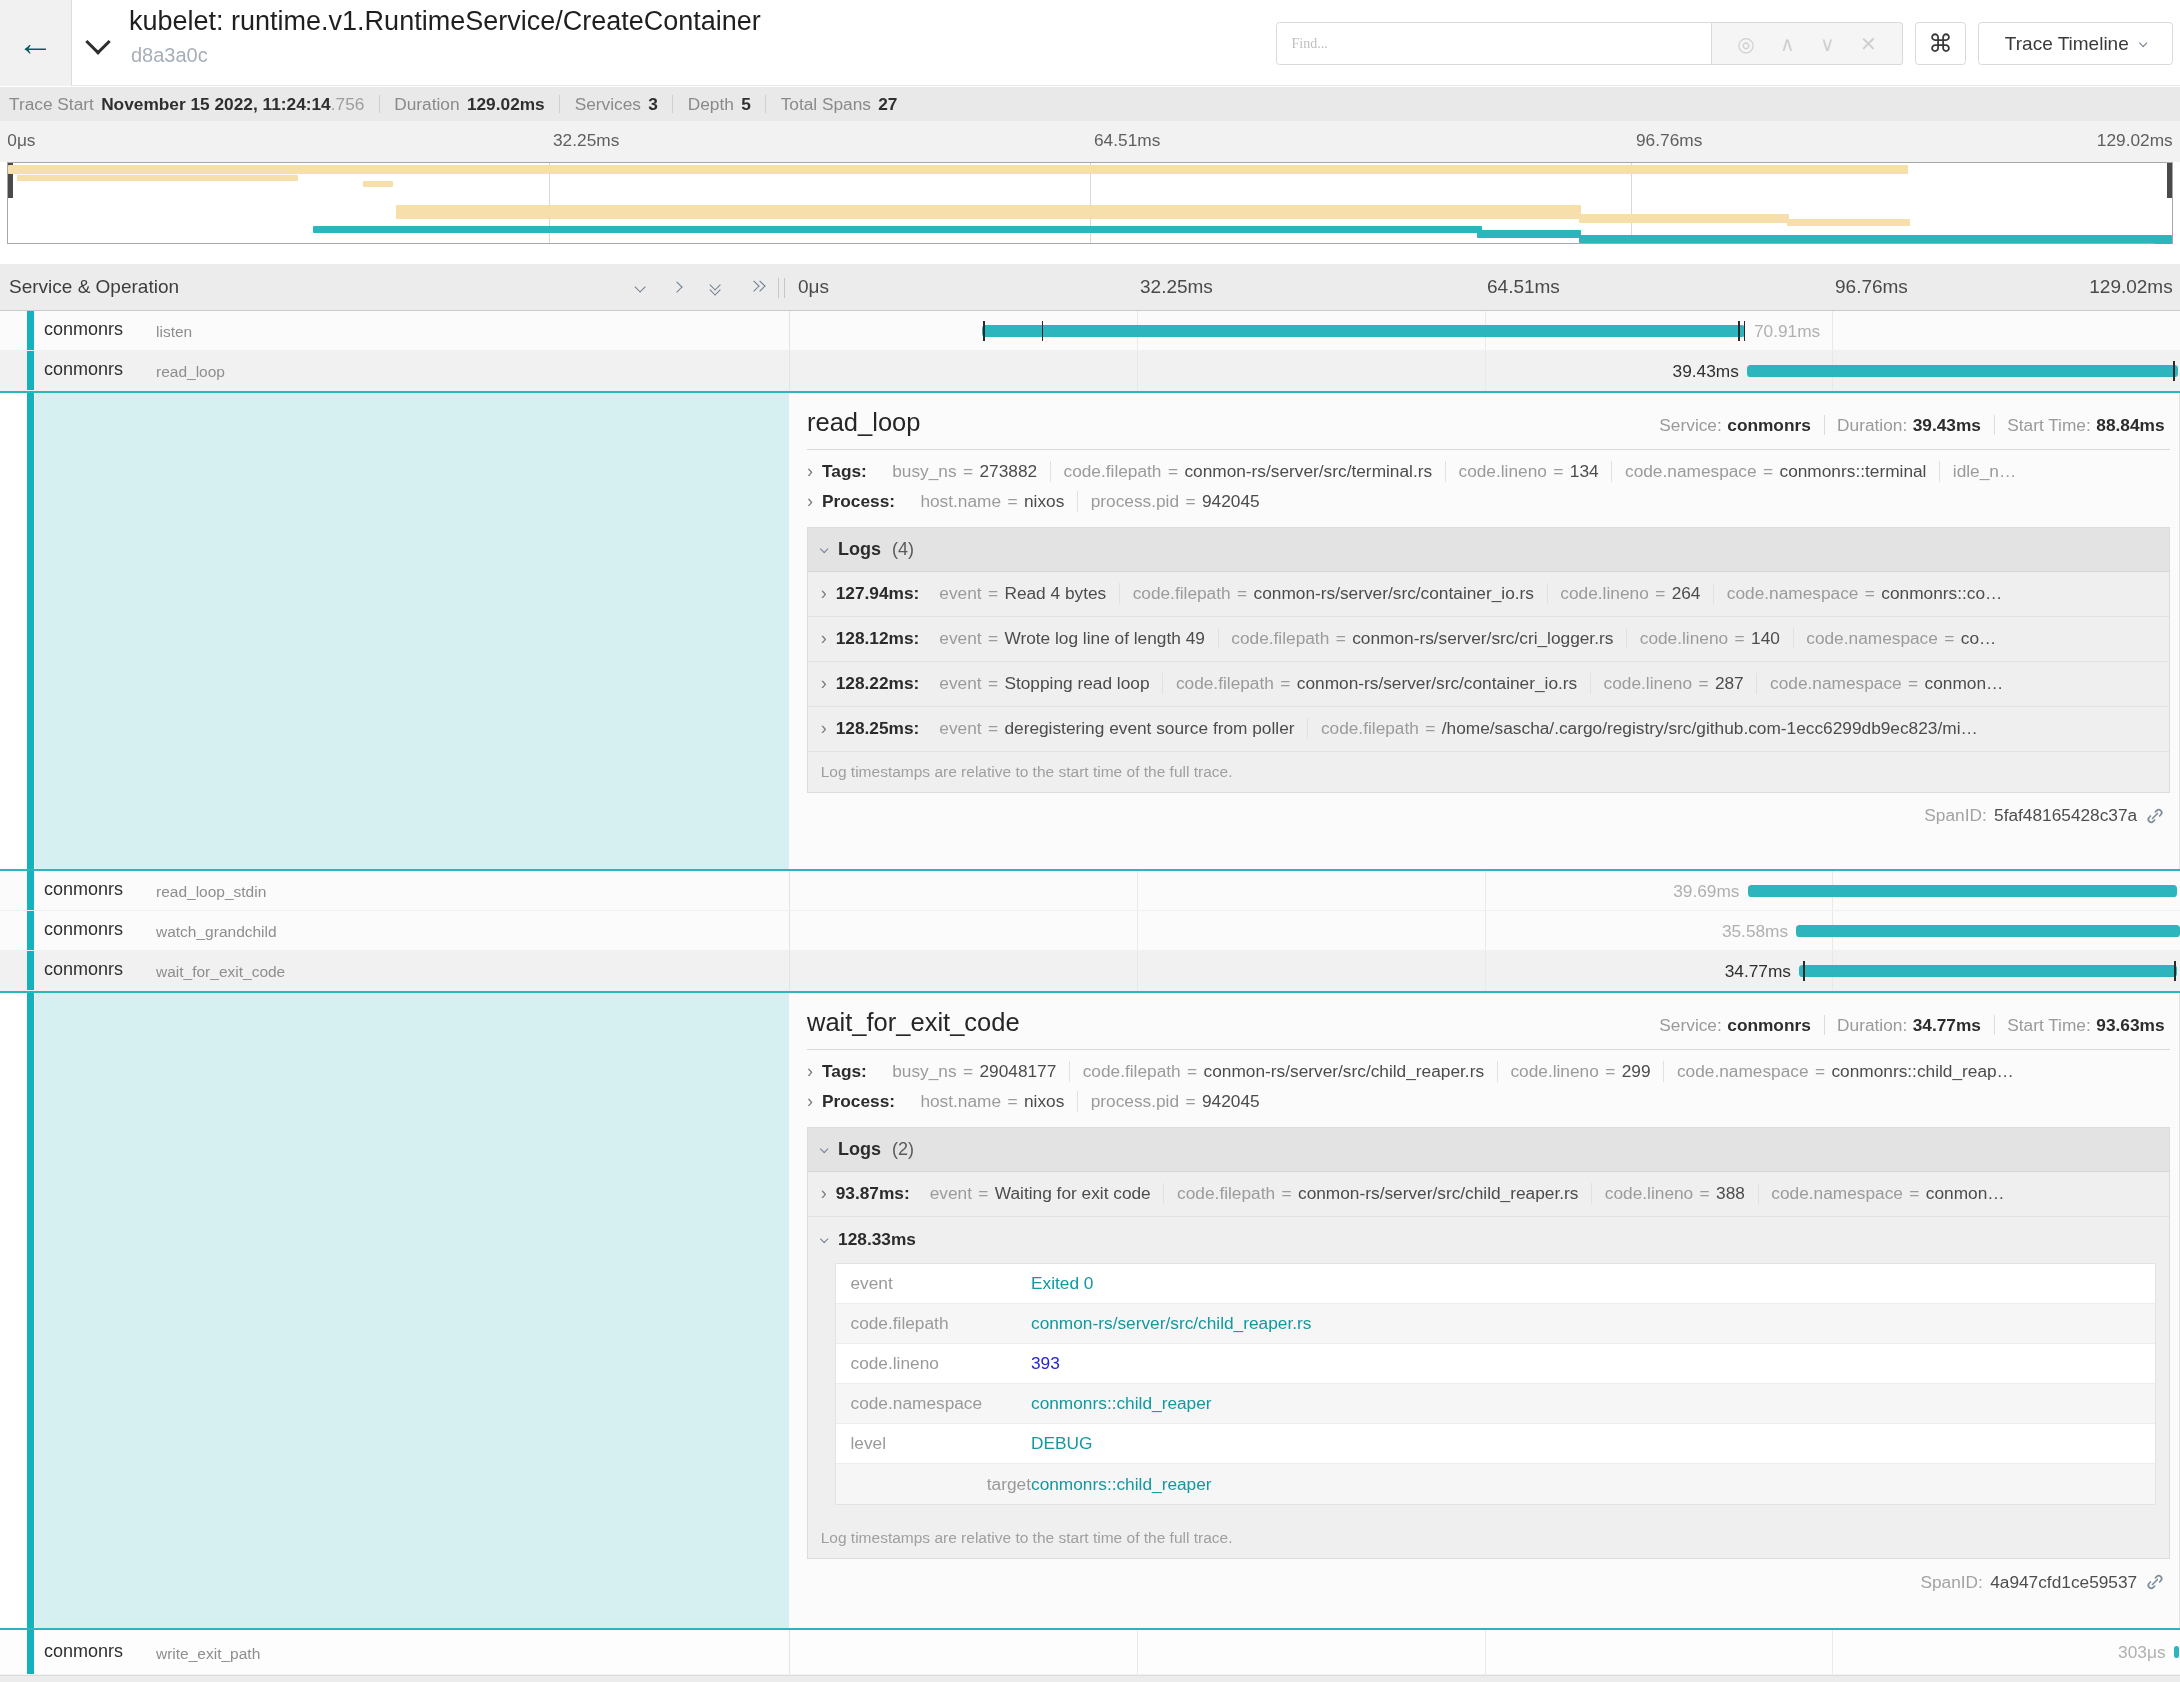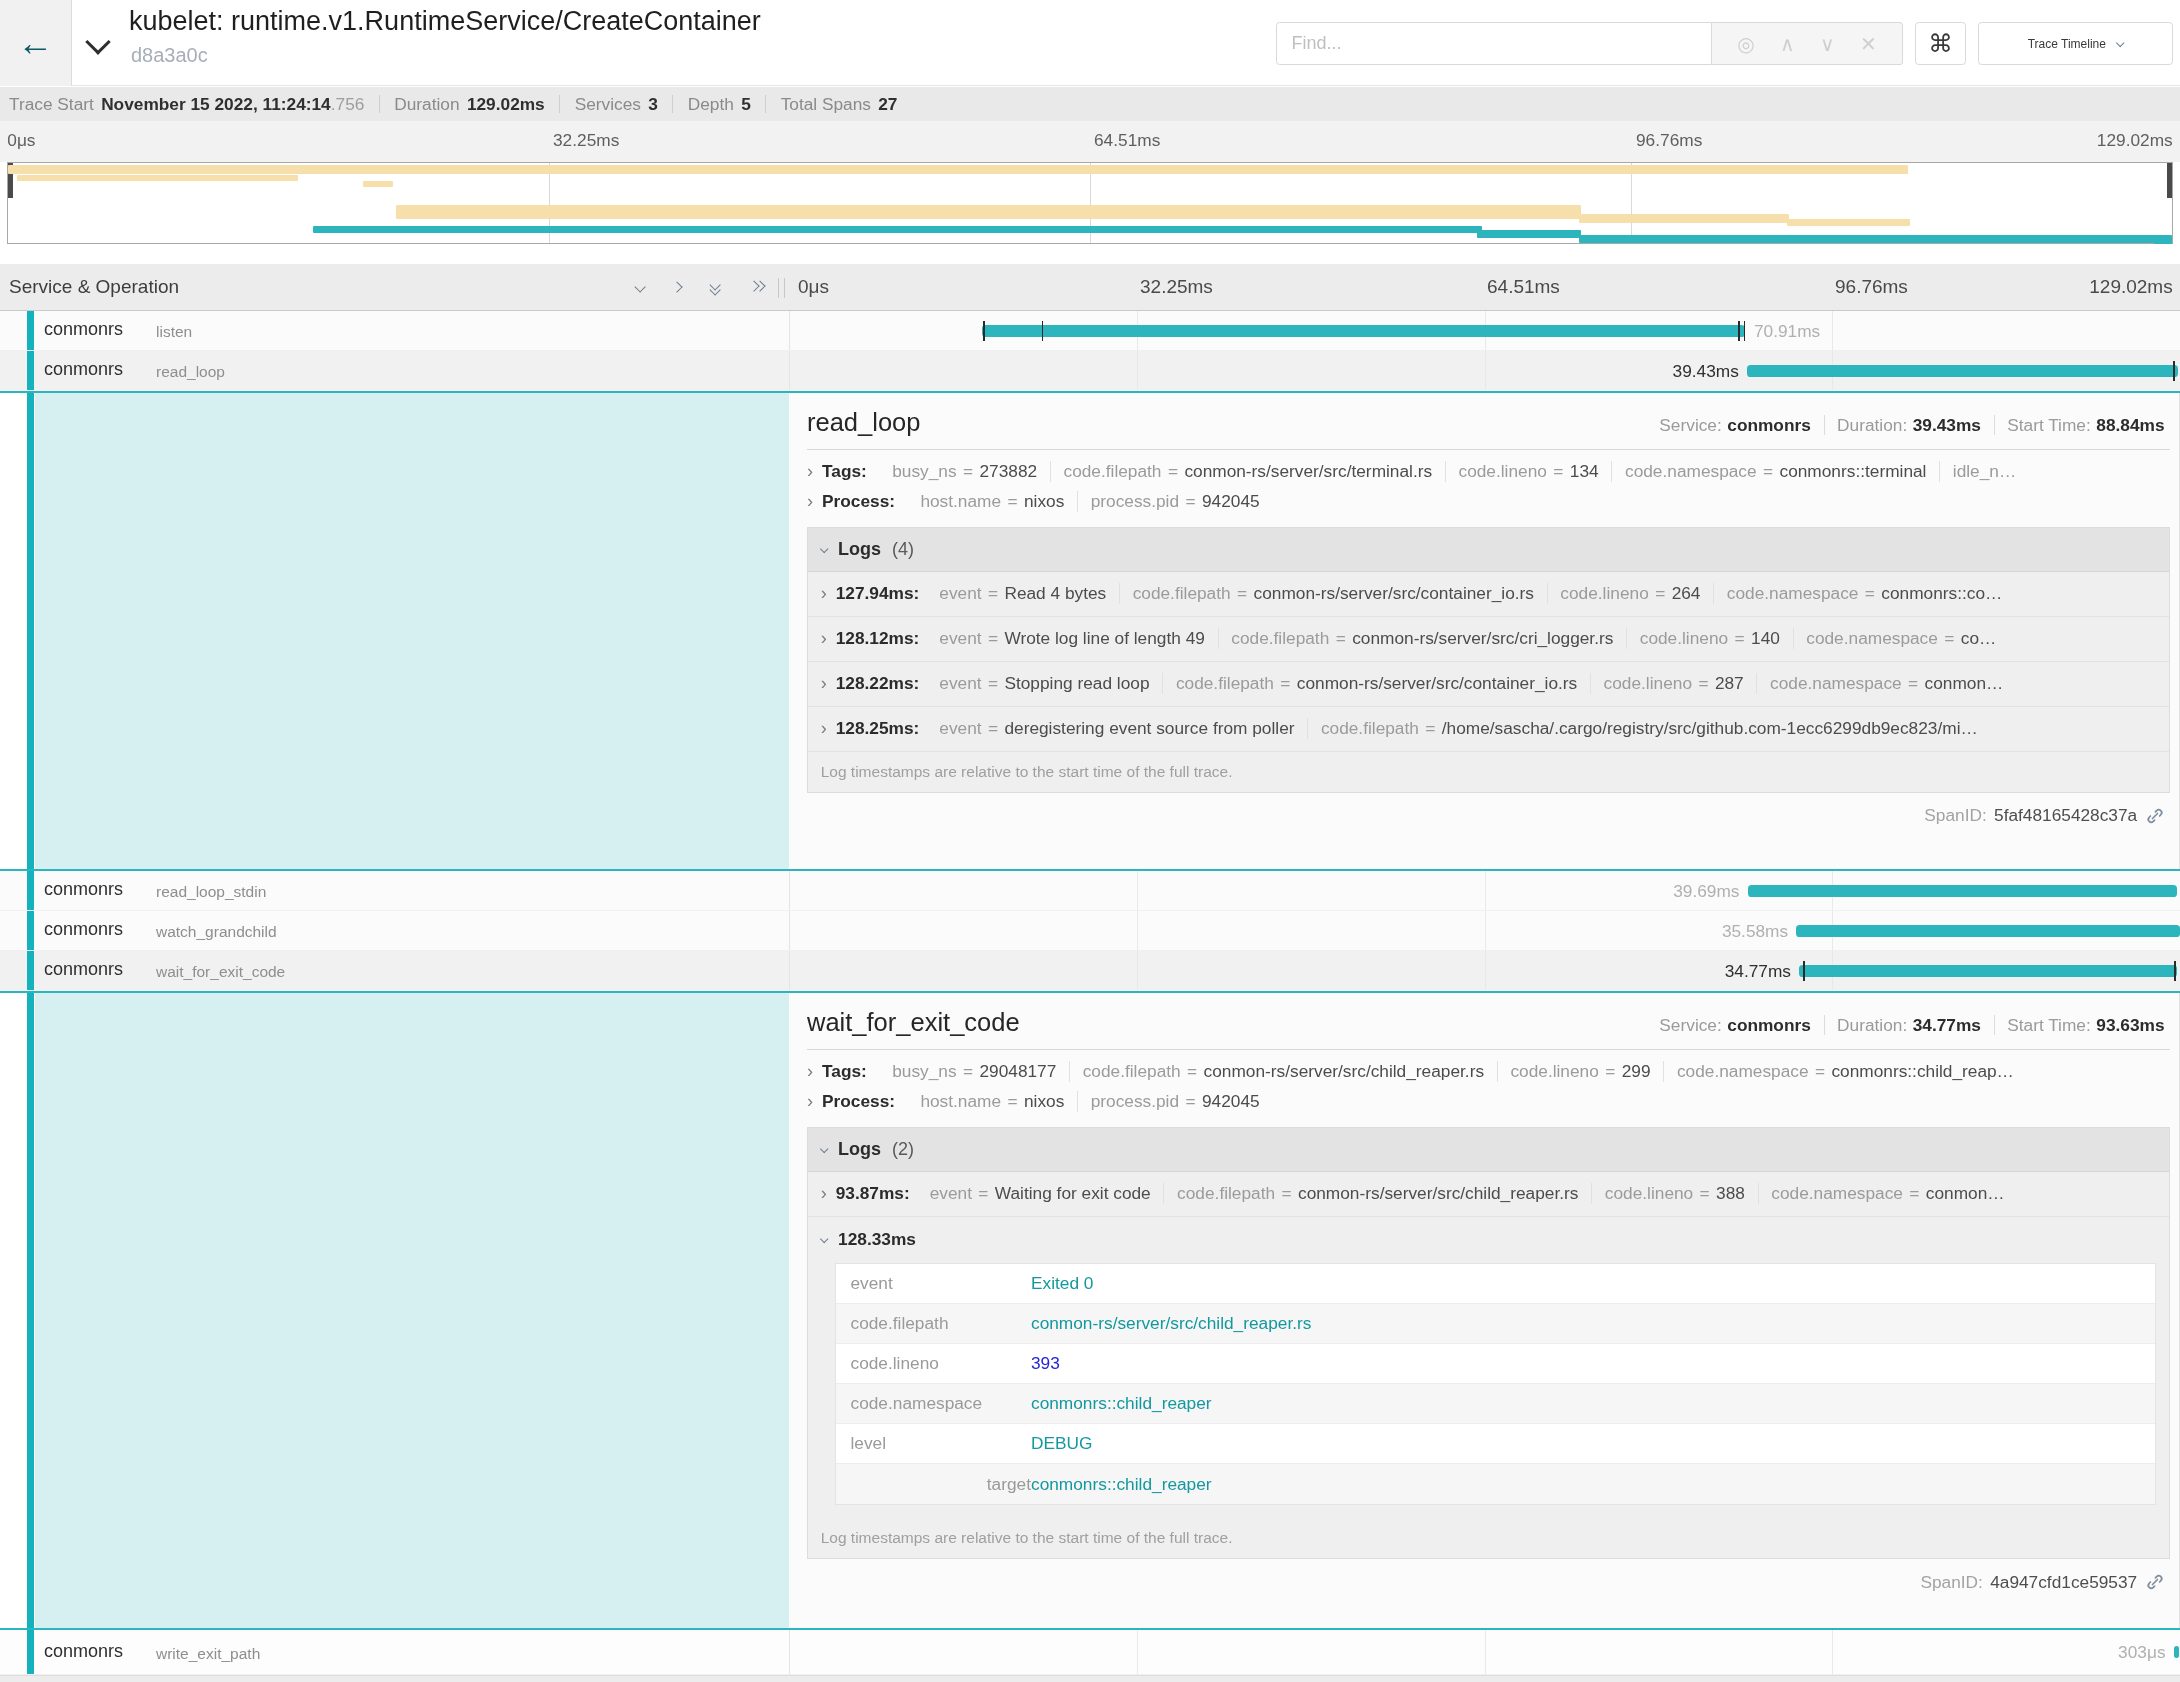--- a/index.html
+++ b/index.html
@@ -9,30 +9,30 @@
 
   
   .header { position:absolute; top:0; left:0; right:0; height:86px; background:#fff; border-bottom:0.9px solid #e6e6e6; }
   .back-btn { position:absolute; left:0; top:0; width:72px; height:86px; background:#f1f1f1; border-right:0.9px solid #ddd;
               display:flex; align-items:center; justify-content:center; color:#0a5a64; font-size:36px; cursor:pointer; }
   .title-chev { position:absolute; left:89px; top:33px; width:18px; height:18px; border:solid #2e2e2e; border-width:0 3.6px 3.6px 0; transform:rotate(45deg); }
   .trace-title { position:absolute; left:129px; top:5.5px; font-size:27px; color:#1f1f1f; font-weight:400; white-space:nowrap; }
   .trace-id { position:absolute; left:131px; top:44px; font-size:20px; color:#a6afb8; }
   .find-wrap { position:absolute; left:1276px; top:22px; height:43px; display:flex; }
   .find-input { width:436px; height:43px; border:0.9px solid #d9d9d9; border-radius:3.6px 0 0 3.6px; padding:0 14.5px;
-                font-size:18px; color:#555; background:#fff; outline:none; font-family:Liberation Sans, sans-serif; }
+                font-size:14px; color:#555; background:#fff; outline:none; font-family:Liberation Serif, serif; }
   .find-input::placeholder { color:#bfbfbf; }
   .find-tools { width:191px; background:#f5f5f5; border:0.9px solid #d9d9d9; border-left:none; border-radius:0 3.6px 3.6px 0;
                 display:flex; align-items:center; justify-content:space-evenly; color:#cfcfcf; font-size:20px; }
   .find-tools span { cursor:pointer; }
   .cmd-btn { position:absolute; left:1915px; top:22px; width:51px; height:43px; border:0.9px solid #d9d9d9; border-radius:3.6px;
              background:#fff; display:flex; align-items:center; justify-content:center; font-size:24.5px; color:#3a3a3a;
              font-family:"DejaVu Sans", "Liberation Sans", sans-serif; cursor:pointer; }
   .view-btn { position:absolute; left:1978px; top:22px; width:195px; height:43px; border:0.9px solid #d9d9d9; border-radius:3.6px;
-              background:#fff; display:flex; align-items:center; justify-content:center; gap:11px; font-size:12px; color:#3a3a3a; cursor:pointer; }
+              background:#fff; display:flex; align-items:center; justify-content:center; gap:11px; font-size:19px; color:#3a3a3a; cursor:pointer; }
   .chv { display:inline-block; width:8.2px; height:8.2px; border:solid #6b7a8c; border-width:0 1.8px 1.8px 0; }
   .chv.down  { transform:rotate(45deg); }
   .chv.right { transform:rotate(-45deg); }
   .chv.sm { width:6.4px; height:6.4px; }
 
   
   .infobar { position:absolute; top:87px; left:0; right:0; height:34px; background:#e9e9e9; display:flex; align-items:center;
              padding-left:9px; font-size:17.3px; color:#8a8a8a; }
   .infobar b { color:#2f2f2f; font-weight:700; margin-left:7.3px; }
   .infobar .suffix { color:#9d9d9d; font-weight:400; }

